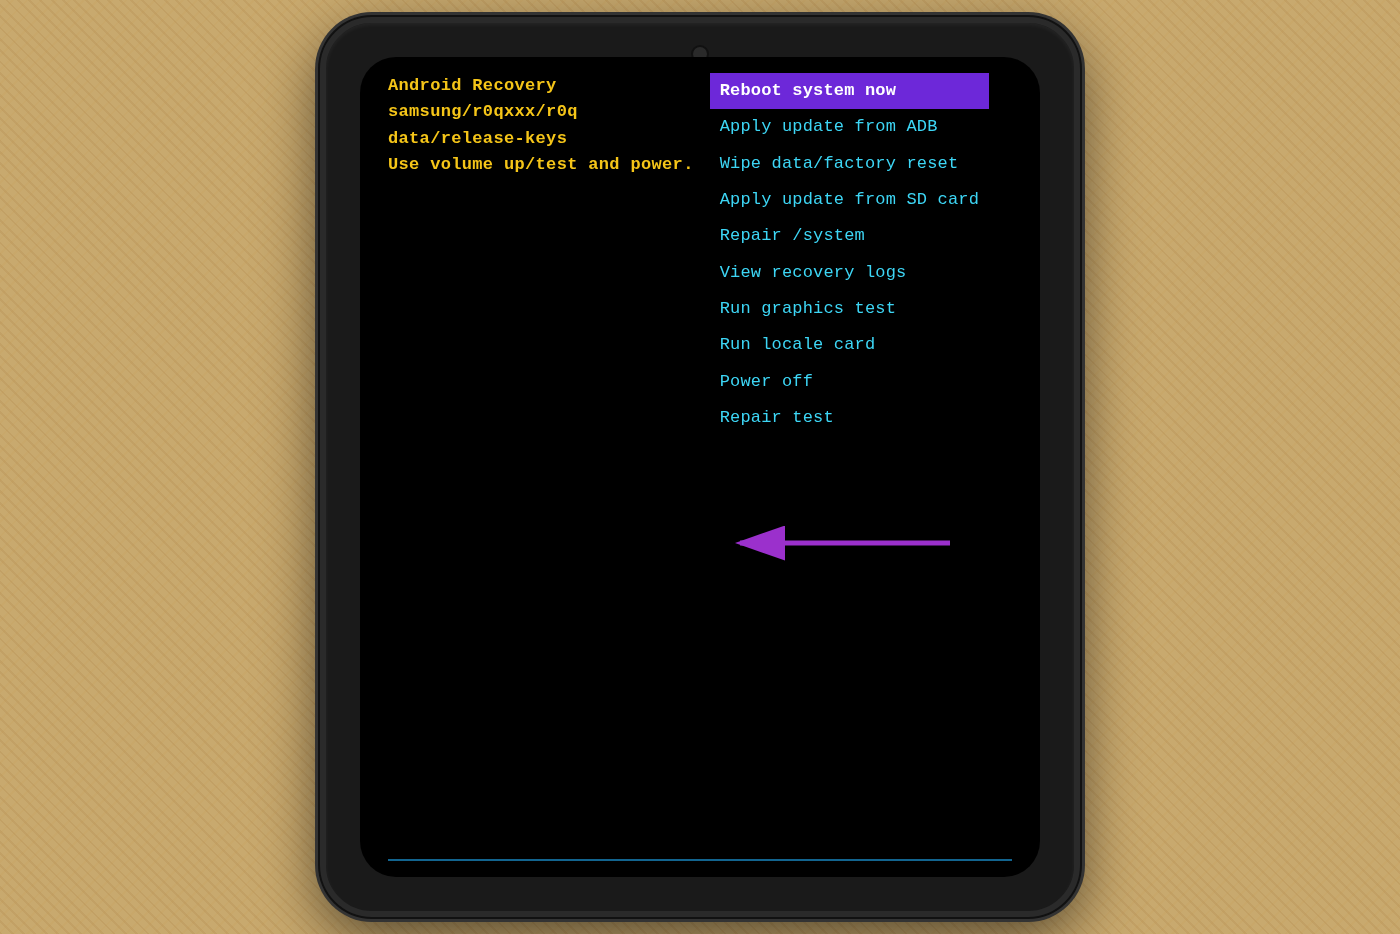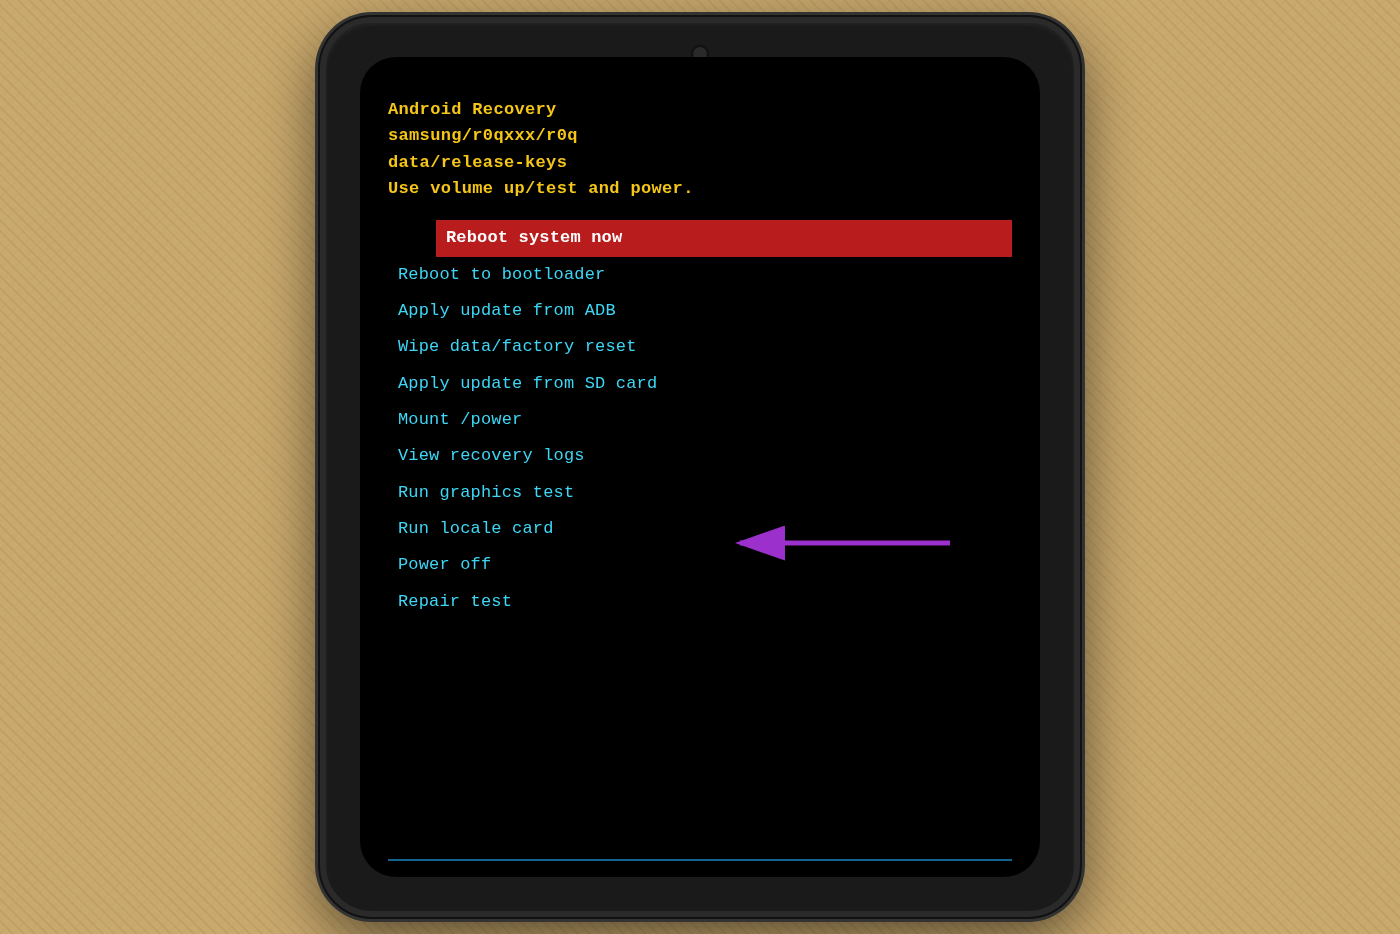--- a/index.html
+++ b/index.html
@@ -65,24 +65,24 @@
       background: #000;
       border-radius: 36px;
       overflow: hidden;
       position: relative;
       display: flex;
       flex-direction: column;
     }
 
     .screen-content {
       flex: 1;
-      padding: 40px 28px 20px 28px;
+      padding: 16px 28px 20px 28px;
       display: flex;
-      flex-direction: column;
-      gap: 0;
+      flex-direction: row;
+      gap: 16px;
       position: relative;
     }
 
     .header-info {
       margin-bottom: 18px;
     }
 
     .header-line {
       font-family: 'Courier New', Courier, monospace;
       font-size: 17px;
@@ -101,24 +101,23 @@
       font-family: 'Courier New', Courier, monospace;
       font-size: 17px;
       color: #3dd6f5;
       padding: 5px 10px;
       line-height: 1.55;
       letter-spacing: 0.01em;
       position: relative;
     }
 
     .menu-item.selected {
-      background-color: #b91c1c;
+      background-color: #6d28d9;
       color: #fff;
       font-weight: bold;
-      margin-left: 48px;
     }
 
     .bottom-line {
       position: absolute;
       bottom: 16px;
       left: 28px;
       right: 28px;
       height: 2px;
       background: #1a8fcc;
       opacity: 0.7;
@@ -151,25 +150,24 @@
       <div class="header-info">
         <div class="header-line">Android Recovery</div>
         <div class="header-line">samsung/r0qxxx/r0q</div>
         <div class="header-line">data/release-keys</div>
         <div class="header-line">Use volume up/test and power.</div>
       </div>
 
       <div class="menu-list">
 
       <div class="menu-item selected">Reboot system now</div>
-          <div class="menu-item">Reboot to bootloader</div>
           <div class="menu-item">Apply update from ADB</div>
           <div class="menu-item">Wipe data/factory reset</div>
           <div class="menu-item">Apply update from SD card</div>
-          <div class="menu-item">Mount /power</div>
+          <div class="menu-item">Repair /system</div>
           <div class="menu-item">View recovery logs</div>
           <div class="menu-item">Run graphics test</div>
           <div class="menu-item">Run locale card</div>
           <div class="menu-item">Power off</div>
           <div class="menu-item">Repair test</div>
         </div>
 
       <div class="arrow-container">
         <svg class="arrow-svg" viewBox="0 0 680 820" xmlns="http://www.w3.org/2000/svg">
 

